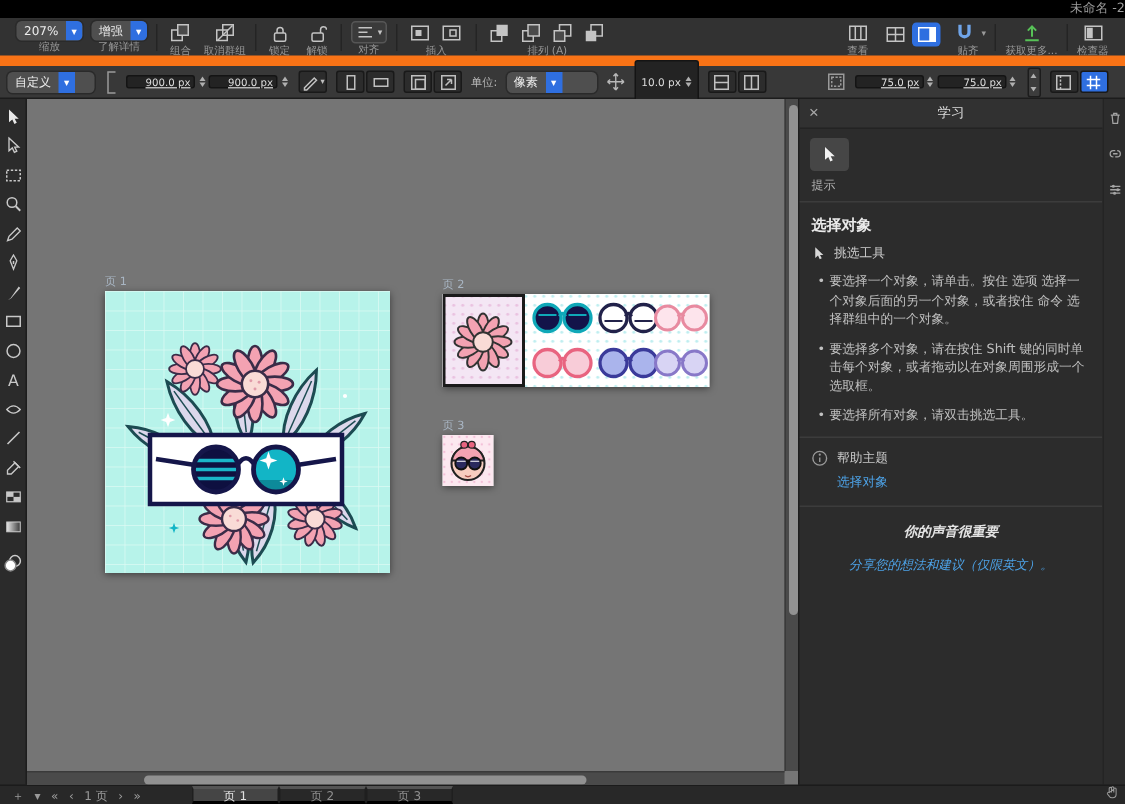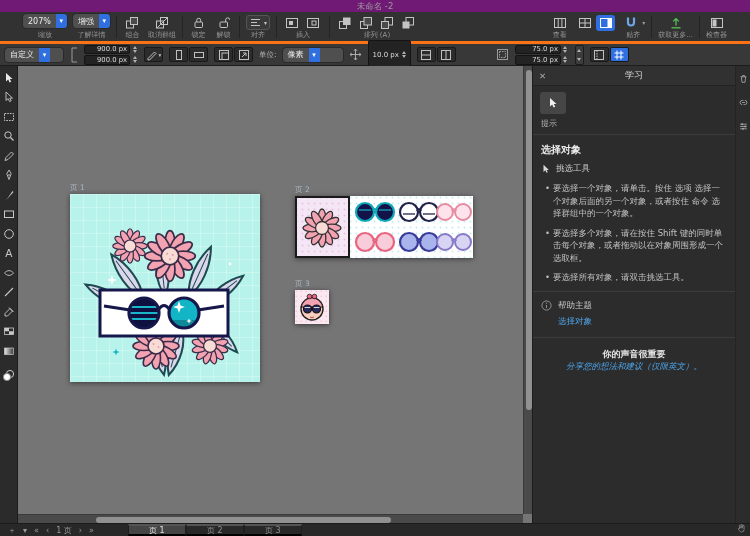--- a/index.html
+++ b/index.html
@@ -1,43 +1,43 @@
 <!DOCTYPE html>
 <html><head>
 <meta charset="utf-8">
 <style>
   * { margin:0; padding:0; box-sizing:border-box; font-family:"DejaVu Sans","Liberation Sans",sans-serif; }
   html,body { width:750px; height:536px; overflow:hidden; background:#1a1a1a; }
   .app { width:750px; height:536px; display:flex; flex-direction:column; background:#2f2f2f; }
 
   
-  .titlebar { height:12px; background:#701a75; color:#9c9c9c; font-size:8.5px; line-height:12px; text-align:center; flex:0 0 auto; }
+  .titlebar { height:12px; background:#000000; color:#9c9c9c; font-size:8.5px; line-height:12px; text-align:right; flex:0 0 auto; }
 
   
-  .toolbar { height:32px; background:#323232; border-bottom:3px solid #f97316; display:flex; align-items:stretch; padding:2px 20px 1px; flex:0 0 auto; }
+  .toolbar { height:32px; background:#323232; border-bottom:7px solid #f97316; display:flex; align-items:stretch; padding:2px 8px 1px; flex:0 0 auto; }
   .tb-item { display:flex; flex-direction:column; align-items:center; justify-content:space-between; padding:0 3px; }
   .tb-icons { display:flex; align-items:center; gap:2px; height:17px; }
   .tb-label { font-size:7px; color:#979797; line-height:9px; white-space:nowrap; }
   .tb-sep { width:1px; background:#242424; margin:2px 3px; }
   .icon-btn { background:none; border:0; width:19px; height:16px; display:flex; align-items:center; justify-content:center; color:#c4c4c4; padding:0; cursor:default; }
   .icon-btn.active { background:#2f6fe0; border-radius:3px; color:#fff; }
   .icon-btn.snap { color:#6fa4e8; }
   .icon-btn.green { color:#57c257; }
 
   .popup { display:flex; align-items:center; background:#4f4f4f; border-radius:3.5px; height:14px; padding-left:5px; font-size:8px; color:#ececec; overflow:hidden; box-shadow:0 0 0 1px #2a2a2a; }
   .popup-text { white-space:nowrap; }
   .popup-cap { width:11px; height:100%; background:#2f6fe0; display:flex; align-items:center; justify-content:center; color:#fff; font-size:7px; margin-left:5px; flex:0 0 auto; }
   .align-btn { display:flex; align-items:center; height:15px; border:1px solid #565656; border-radius:3px; padding:0 2px; color:#c4c4c4; background:#3a3a3a; }
 
   
   .context { height:22px; background:#383838; border-bottom:1px solid #1c1c1c; display:flex; align-items:center; padding:0 5px; gap:6px; font-size:7.5px; color:#b8b8b8; flex:0 0 auto; }
   .cbtn { background:#2c2c2c; border:1px solid #191919; border-radius:2px; width:19px; height:15px; display:flex; align-items:center; justify-content:center; color:#c0c0c0; padding:0; }
   .cbtn.active { background:#2f6fe0; color:#fff; }
   .cgroup { display:flex; gap:1px; }
-  .dim-col { display:flex; flex-direction:column; gap:1px; }
+  .dim-col { display:flex; flex-direction:row; gap:1px;text-decoration:underline; }
   .mini-row { display:flex; align-items:center; gap:1px; }
   .mini-field { width:46px; height:9.5px; background:#232323; border:1px solid #141414; border-radius:2px; color:#dcdcdc; font-size:6.8px; display:flex; align-items:center; justify-content:flex-end; padding-right:2px; }
   .mstep { display:flex; flex-direction:column; align-items:center; justify-content:center; gap:1px; width:7px; }
   .tri-up { width:0; height:0; border-left:2.5px solid transparent; border-right:2.5px solid transparent; border-bottom:3.5px solid #b0b0b0; }
   .tri-down { width:0; height:0; border-left:2.5px solid transparent; border-right:2.5px solid transparent; border-top:3.5px solid #b0b0b0; }
   .tall-step { height:20px; width:9px; background:#3c3c3c; border:1px solid #1c1c1c; border-radius:2px; display:flex; flex-direction:column; align-items:center; justify-content:space-around; }
   .field { display:flex; align-items:center; background:#232323; border:1px solid #141414; border-radius:2px; height:29px; padding:0 2px 0 4px; color:#dcdcdc; font-size:7px; gap:2px; }
   .ctx-spacer { width:28px; }
 
   
@@ -68,21 +68,21 @@
   .divider { height:1px; background:#3c3c3c; }
   .section-title { font-size:10px; font-weight:bold; color:#eaeaea; margin:8px 8px 6px; }
   .tool-row { display:flex; align-items:center; gap:5px; margin:0 8px 7px; font-size:8.5px; color:#cccccc; }
   .bullets { list-style:none; margin:0 10px 6px 12px; }
   .bullets li { position:relative; padding-left:8px; font-size:8.5px; line-height:12.5px; color:#c0c0c0; margin-bottom:7px; }
   .bullets li::before { content:"•"; position:absolute; left:0; top:0; color:#c0c0c0; }
   .help-row { display:flex; align-items:center; gap:6px; margin:8px 8px 4px; font-size:8.5px; color:#c8c8c8; }
   .link { display:block; color:#4da3e8; font-size:8.5px; text-decoration:none; }
   .link.indent { margin:0 8px 9px 25px; }
   .voice { text-align:center; padding:10px 14px 0; }
-  .voice-title { font-size:9px; font-weight:bold; color:#e3e3e3; margin-bottom:0; }
+  .voice-title { font-size:9px; font-weight:bold; color:#e3e3e3; margin-bottom:10px;font-style:italic; }
   .voice .link { font-style:italic; }
 
   .dock { width:15px; background:#2c2c2c; border-left:1px solid #242424; display:flex; flex-direction:column; align-items:center; padding-top:6px; gap:11px; flex:0 0 auto; }
   .dock button { background:none; border:0; padding:0; color:#a5a5a5; width:13px; height:13px; display:flex; align-items:center; justify-content:center; }
 
   
   .statusbar { height:13px; background:#282828; border-top:1px solid #1b1b1b; display:flex; align-items:center; font-size:8px; color:#9a9a9a; flex:0 0 auto; }
   .sb-left { display:flex; align-items:center; gap:7px; padding:0 8px 0 8px; }
   .sb-glyph { background:none; border:0; color:#9a9a9a; font-size:8px; line-height:13px; padding:0; }
   .sb-text { color:#9a9a9a; white-space:nowrap; }

